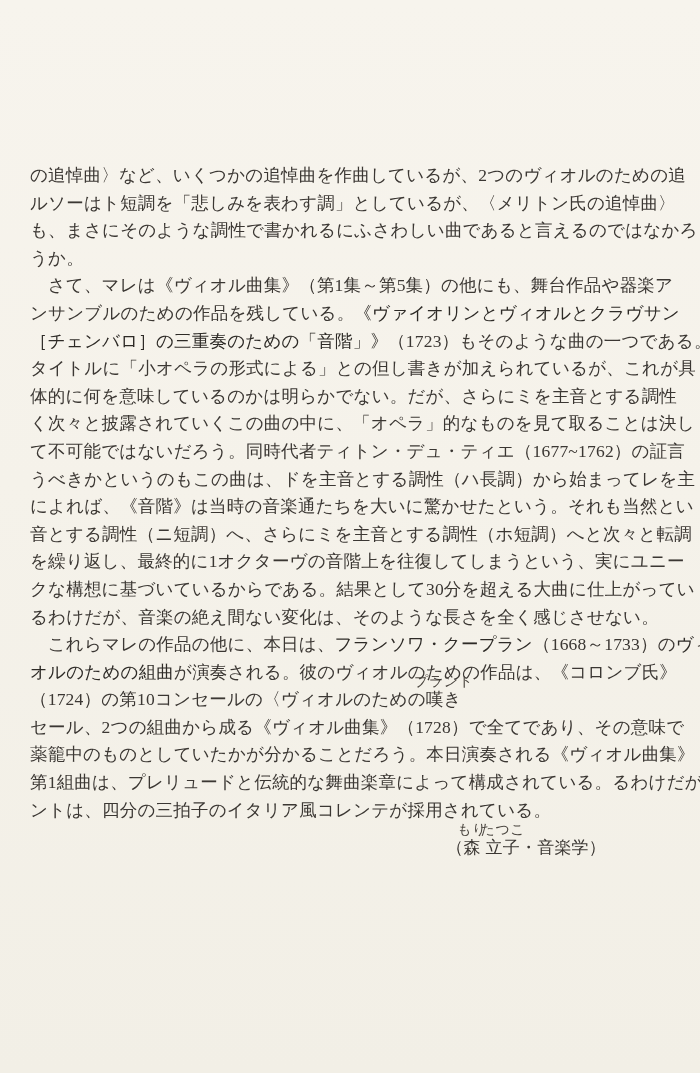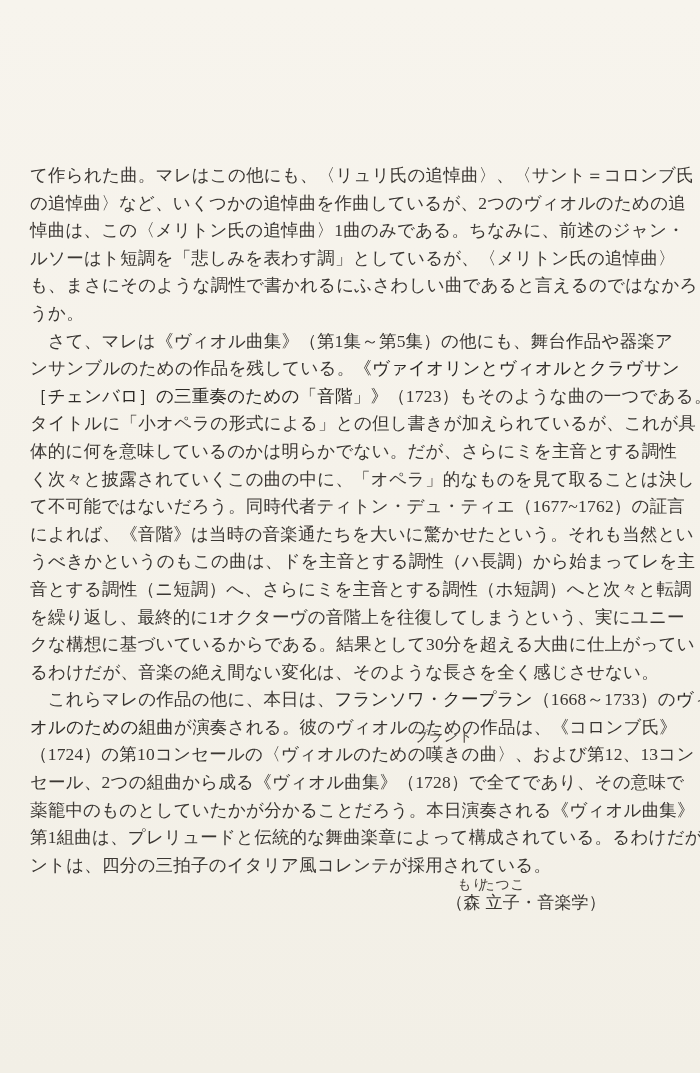--- a/index.html
+++ b/index.html
@@ -59,48 +59,46 @@
   }
   .signature .rb + .rb { margin-left: 5px; }
 </style>
 </head>
 <body>
 
 <div class="page">
   <div class="text-block">
 
     <div class="para">
-      <div class="line">て作られた曲。マレはこの他にも、〈リュリ氏の追悼曲〉、〈サント＝コロンブ氏</div>
       <div class="line">の追悼曲〉など、いくつかの追悼曲を作曲しているが、2つのヴィオルのための追</div>
-      <div class="line">悼曲は、この〈メリトン氏の追悼曲〉1曲のみである。ちなみに、前述のジャン・</div>
       <div class="line">ルソーはト短調を「悲しみを表わす調」としているが、〈メリトン氏の追悼曲〉</div>
       <div class="line">も、まさにそのような調性で書かれるにふさわしい曲であると言えるのではなかろ</div>
       <div class="line">うか。</div>
     </div>
 
     <div class="para">
       <div class="line">　さて、マレは《ヴィオル曲集》（第1集～第5集）の他にも、舞台作品や器楽ア</div>
       <div class="line"><span>ンサンブルのための作品を残している。</span><span class="b">《ヴァイオリンとヴィオルとクラヴサン</span></div>
       <div class="line"><span class="b">［チェンバロ］の三重奏のための「音階」》</span><span>（1723）もそのような曲の一つである。</span></div>
       <div class="line">タイトルに「小オペラの形式による」との但し書きが加えられているが、これが具</div>
       <div class="line">体的に何を意味しているのかは明らかでない。だが、さらにミを主音とする調性</div>
       <div class="line">く次々と披露されていくこの曲の中に、「オペラ」的なものを見て取ることは決し</div>
       <div class="line">て不可能ではないだろう。同時代者ティトン・デュ・ティエ（1677~1762）の証言</div>
+      <div class="line">うべきかというのもこの曲は、ドを主音とする調性（ハ長調）から始まってレを主</div>
       <div class="line">によれば、《音階》は当時の音楽通たちを大いに驚かせたという。それも当然とい</div>
-      <div class="line">うべきかというのもこの曲は、ドを主音とする調性（ハ長調）から始まってレを主</div>
       <div class="line">音とする調性（ニ短調）へ、さらにミを主音とする調性（ホ短調）へと次々と転調</div>
       <div class="line">を繰り返し、最終的に1オクターヴの音階上を往復してしまうという、実にユニー</div>
       <div class="line">クな構想に基づいているからである。結果として30分を超える大曲に仕上がってい</div>
       <div class="line">るわけだが、音楽の絶え間ない変化は、そのような長さを全く感じさせない。</div>
     </div>
 
     <div class="para">
       <div class="line"><span>　これらマレの作品の他に、本日は、</span><span class="b">フランソワ・クープラン</span><span>（1668～1733）の</span><span class="b">ヴィ</span></div>
       <div class="line"><span class="b">オルのための組曲</span><span>が演奏される。彼のヴィオルのための作品は、《コロンブ氏》</span></div>
-      <div class="line"><span>（1724）の第10コンセールの〈ヴィオルのための</span><span class="rb"><span>嘆き</span><span class="rt">プラント</span></span><span>の曲〉、および第12、13コン</span></div>
+      <div class="line"><span>（1724）の第10コンセールの〈ヴィオルのための</span><span class="rb"><span>嘆き</span><span class="rt">プラント</span></span></div>
       <div class="line">セール、2つの組曲から成る《ヴィオル曲集》（1728）で全てであり、その意味で</div>
       <div class="line">薬籠中のものとしていたかが分かることだろう。本日演奏される《ヴィオル曲集》</div>
       <div class="line">第1組曲は、プレリュードと伝統的な舞曲楽章によって構成されている。るわけだが</div>
       <div class="line">ントは、四分の三拍子のイタリア風コレンテが採用されている。</div>
     </div>
 
     <div class="signature">
       <span>（</span><span class="rb"><span>森</span><span class="rt">もり</span></span><span class="rb"><span>立子</span><span class="rt">たつこ</span></span><span>・音楽学）</span>
     </div>
 

